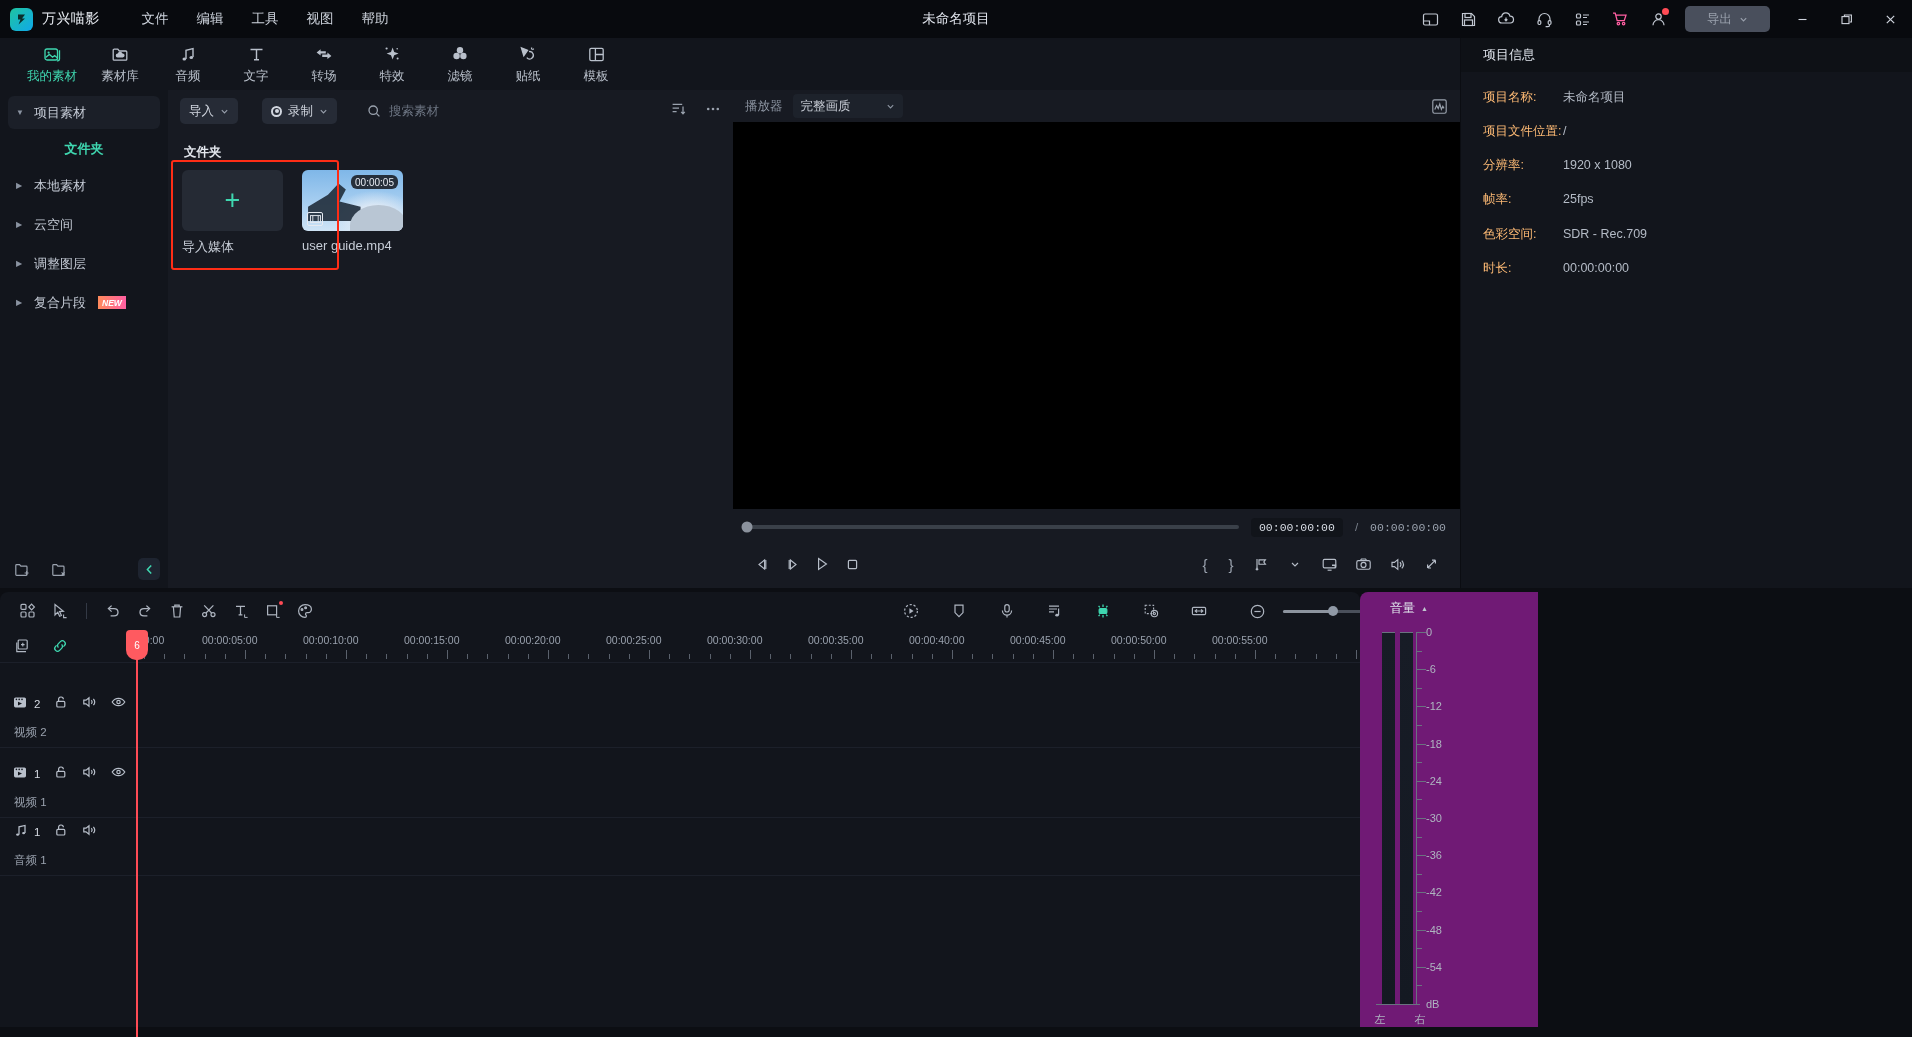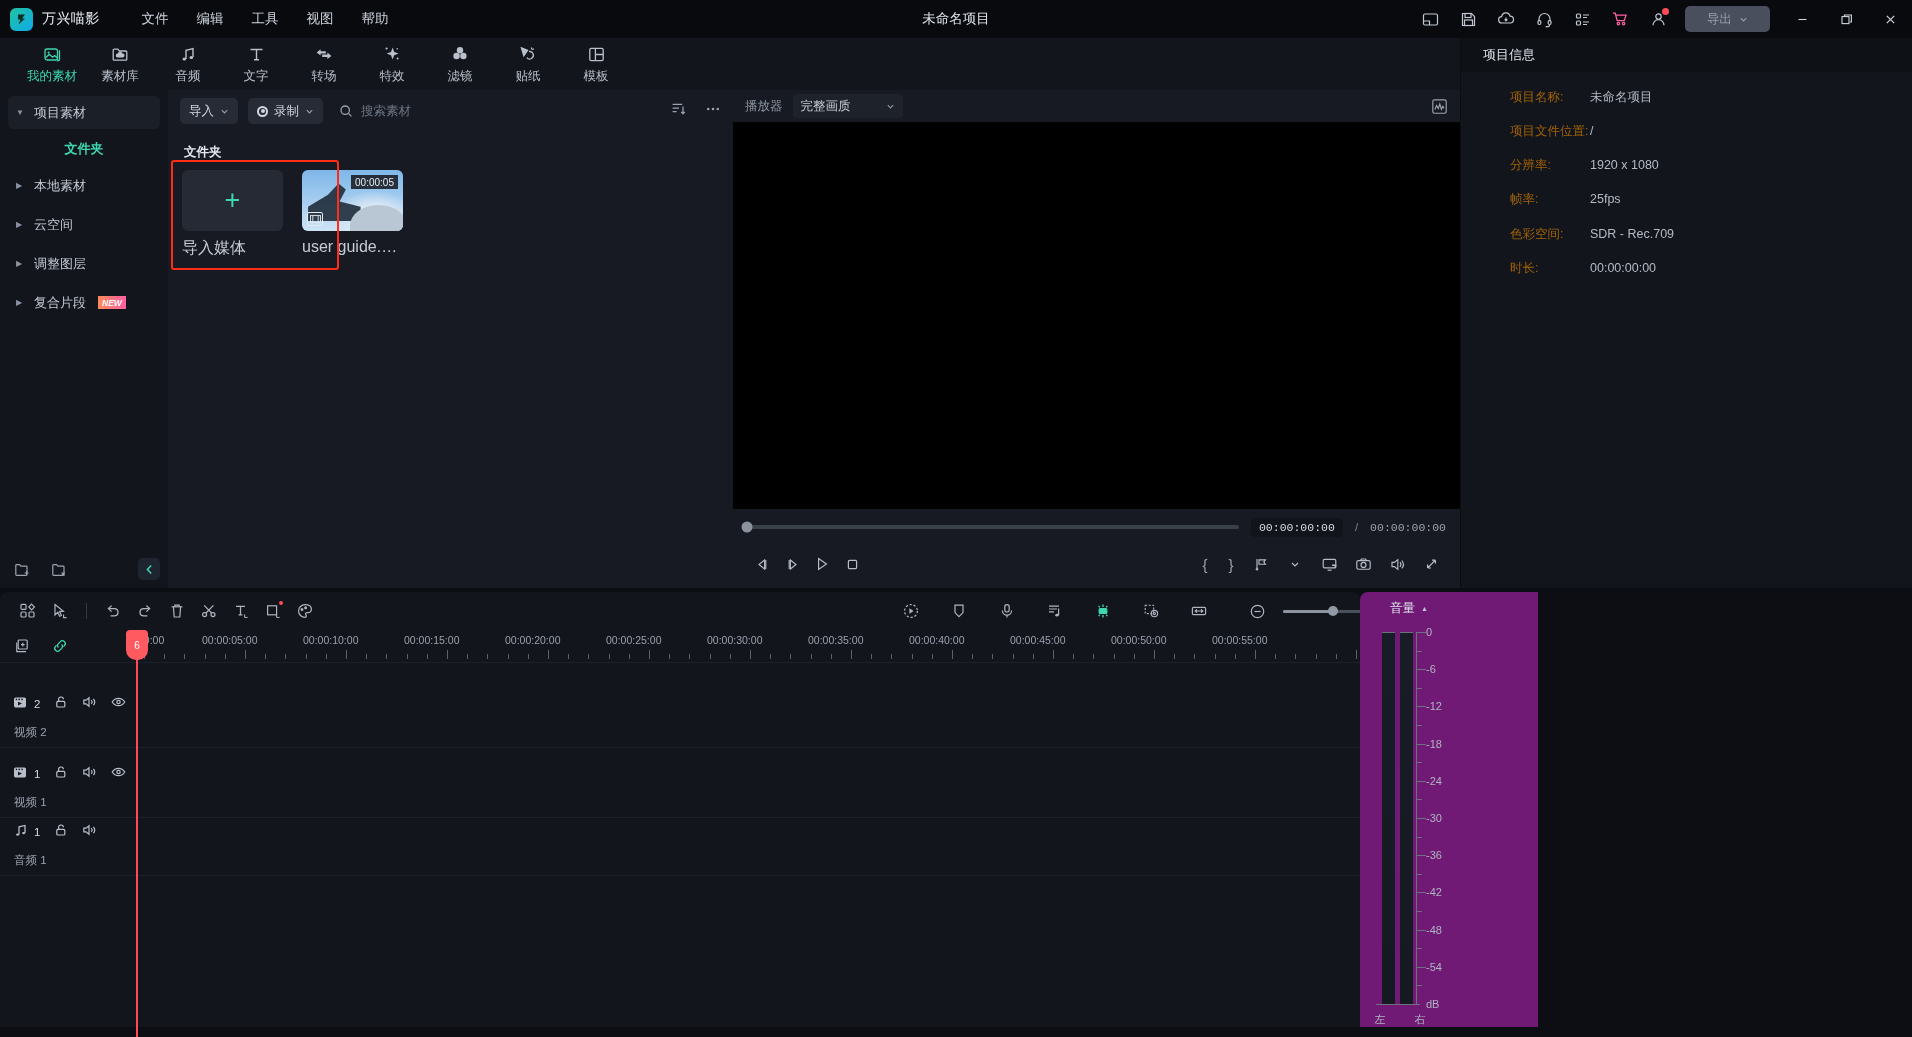--- a/index.html
+++ b/index.html
@@ -95,21 +95,21 @@
     width:22px; height:22px; border-radius:5px; background:#1e2430;
     display:flex; align-items:center; justify-content:center; color:#3fd7b0;
     font-size:11px;
   }
 
   
   .media-panel {
     position:absolute; left:168px; top:90px; width:565px; height:498px;
     background:#171a22;
   }
-  .media-toolbar { height: 42px; display:flex; align-items:center; padding: 0 12px; gap:10px;justify-content:center;}
+  .media-toolbar { height: 42px; display:flex; align-items:center; padding: 0 12px; gap:24px;justify-content:center;}
   .pill {
     height:26px; background:#262b36; border-radius:5px; display:flex; align-items:center;
     padding: 0 9px; gap:6px; font-size:12.5px; color:#d2d7e0;
   }
   .pill .chev { font-size:8px; color:#98a0ad; }
   .rec-dot {
     width:11px; height:11px; border-radius:50%; border:2px solid #d2d7e0;
     display:flex; align-items:center; justify-content:center;
   }
   .rec-dot i { width:4px;height:4px;border-radius:50%;background:#d2d7e0;display:block;}
@@ -124,31 +124,31 @@
   .media-body { padding: 8px 14px 0 14px; position:relative; }
   .group-title { font-size:12.5px; color:#e3e7ee; font-weight:bold; margin: 4px 0 9px 2px; }
   .card-grid { display:flex; gap: 19px; }
   .card { width: 101px; }
   .card .thumb {
     width: 101px; height: 61px; border-radius: 6px; background:#252a34;
     display:flex; align-items:center; justify-content:center; position:relative;
     overflow:hidden;
   }
   .card .label {
-    font-size: 16px; color:#c6ccd6; margin-top: 7px; text-align:left;
+    font-size: 13px; color:#c6ccd6; margin-top: 7px; text-align:left;
     white-space:nowrap; overflow:hidden; text-overflow:ellipsis;
   }
   .plus-big { font-size: 27px; color:#3fd7b0; line-height:1; font-weight:300; }
   .hl-box {
     position:absolute; left:3px; top:28px; width: 168px; height: 110px;
     border: 2.5px solid #ff2d16; border-radius: 3px; pointer-events:none;
   }
   .dur-badge {
     position:absolute; right:5px; top:5px; background:rgba(20,22,28,.85);
-    color:#e7ebf2; font-size:10px; border-radius:0; padding:1.5px 4px;
+    color:#e7ebf2; font-size:10px; border-radius:6px; padding:1.5px 4px;
   }
   .type-chip {
     position:absolute; left:5px; bottom:5px; width:16px; height:14px;
     border:1.3px solid #e6eaf1; border-radius:2px; display:flex;
     align-items:center; justify-content:center;
   }
   .thumb-img1 {
     width:100%; height:100%;
     background:
       radial-gradient(circle at 22% 58%, rgba(80,170,210,.55) 0 16%, transparent 40%),
@@ -232,21 +232,21 @@
   .props {
     position:absolute; left:1460px; top:38px; width:452px; height:550px;
     background:#12151c; border-left:1px solid #0b0d12;
   }
   .props-head {
     height: 34px; display:flex; align-items:center; padding-left:22px;
     font-size:13px; color:#dfe4ec; background:#0e1116;
   }
   .props-body { padding: 16px 22px; }
   .prop-row { display:flex; margin-bottom: 16px; font-size:12.5px; line-height:1.45; }
-  .prop-key { width: 80px; color:#a16207; flex-shrink:0;margin-left:27px; }
+  .prop-key { width: 80px; color:#fdba74; flex-shrink:0; }
   .prop-val { color:#b4bbc6; }
 
   
   .timeline {
     position:absolute; left:0; top:592px; width:1360px; height:445px;
     background:#12151c; border-radius: 8px 8px 0 0;
   }
   .tl-toolbar { height:38px; display:flex; align-items:center; padding-left: 12px; }
   .tlb { width:32px; height:30px; display:flex; align-items:center; justify-content:center; color:#aeb5c0; border-radius:4px; position:relative;}
   .tl-div { width:1px; height:16px; background:#333945; margin: 0 10px; }

